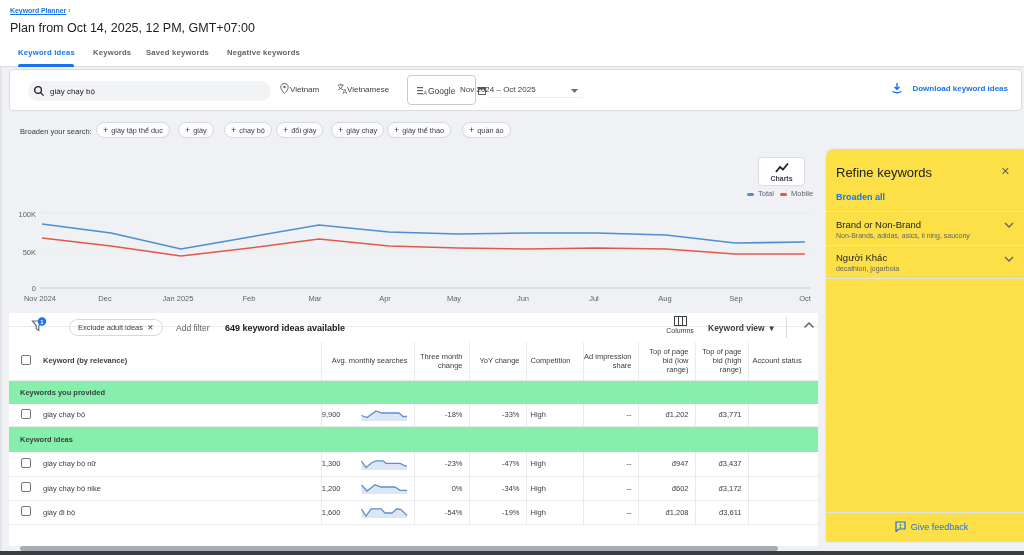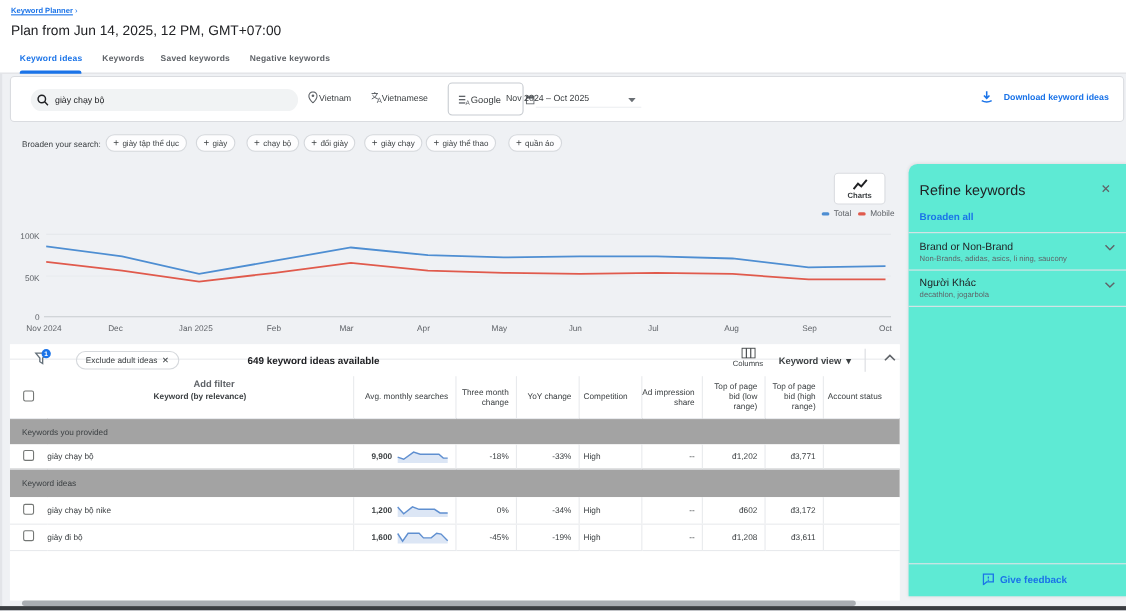--- a/index.html
+++ b/index.html
@@ -39,61 +39,61 @@
 
 #chartsbtn { left:758px; top:157px; width:47px; height:29px; background:#fff; border:1px solid #dadce0; border-radius:4px; text-align:center; }
 #chartsbtn .lbl { font-size:7px; color:#3c4043; font-weight:bold; position:absolute; left:0; right:0; top:17px; }
 #legend { left:747px; top:189px; font-size:7.5px; color:#5f6368; }
 .dash { display:inline-block; width:7px; height:3px; border-radius:2px; vertical-align:middle; margin-right:4px; }
 
 
 #tablecard { left:9px; top:313px; width:809px; height:233px; background:#fff; overflow:hidden; }
 #ttoolbar { position:absolute; left:0; top:0; width:100%; height:14px; border-bottom:1px solid #e8eaed; background:#fff; }
 #filterchip { position:absolute; left:60px; top:6px; height:17px; border:1px solid #d5d8dc; border-radius:9px; font-size:7.5px; color:#3c4043; line-height:15px; padding:0 8px; }
-#addfilter { position:absolute; left:167px; top:10px; font-size:8.5px; color:#5f6368; font-weight:bold;margin-top:21px; }
+#addfilter { position:absolute; left:167px; top:10px; font-size:8.5px; color:#5f6368; font-weight:normal; }
 #kwcount { position:absolute; left:216px; top:10px; font-size:9px; color:#202124; font-weight:bold; }
 #colicon { position:absolute; left:656px; top:3px; width:30px; text-align:center; font-size:7px; color:#3c4043; }
 #kwview { position:absolute; left:699px; top:10px; font-size:8.5px; color:#3c4043; font-weight:bold; }
 #vdiv { position:absolute; left:777px; top:4px; width:1px; height:21px; background:#dadce0; }
 #chev { position:absolute; left:794px; top:8px; color:#5f6368; }
 
 table { border-collapse:collapse; position:absolute; left:0; top:29px; width:809px; table-layout:fixed; }
 td,th { font-weight:normal; padding:0; vertical-align:middle; font-size:7.5px; color:#3c4043; }
 tr.hdr td { height:38px; border-bottom:1px solid #e8eaed; border-left:1px solid #e8eaed; }
-tr.hdr td:first-child, tr.hdr td:nth-child(2) { border-left:none;text-align:center; }
-tr.band td { height:auto; background:#a3a3a3; border:none; font-size:7.5px; color:#3c4043; }
+tr.hdr td:first-child, tr.hdr td:nth-child(2) { border-left:none; }
+tr.band td { height:auto; background:#86efac; border:none; font-size:7.5px; color:#3c4043;font-weight:bold; }
 tr.row td { height:24px; border-bottom:1px solid #e8eaed; border-left:1px solid #e8eaed; background:#fff; }
 tr.first td { height:22px; }
 tr.row td:first-child, tr.row td:nth-child(2) { border-left:none; }
 .cb { display:inline-block; width:10px; height:10px; border:1px solid #747775; border-radius:2px; background:#fff; }
 .r { text-align:right; padding-right:6px; }
 .l { padding-left:4px; }
 .sparkwrap { display:flex; align-items:center; justify-content:flex-end; padding-right:6px; }
-.sparkwrap .num { font-size:7.5px; margin-right:4px;font-weight:bold; }
-
-
-#panel { left:826px; top:149px; width:198px; height:393px; background:#5eead4; border-radius:8px 0 0 0; box-shadow:0 0 3px rgba(0,0,0,.08); }
+.sparkwrap .num { font-size:7.5px; margin-right:20px; }
+
+
+#panel { left:826px; top:149px; width:198px; height:393px; background:#fde047; border-radius:8px 0 0 0; box-shadow:0 0 3px rgba(0,0,0,.08); }
 #panel .hd { position:absolute; left:10px; top:16px; font-size:13px; color:#202124; }
 #panel .x { position:absolute; right:14px; top:16px; color:#5f6368; font-size:11px; }
 #panel .exp { position:absolute; left:10px; top:43px; font-size:9px; color:#1a73e8; font-weight:bold; }
 .pdiv { position:absolute; left:0; width:198px; height:1px; background:#e0e3e7; }
 .sec-t { position:absolute; left:10px; font-size:9.5px; color:#202124; }
 .sec-s { position:absolute; left:10px; font-size:7px; color:#5f6368; }
 .chv { position:absolute; right:10px; color:#5f6368; }
-#feedback { position:absolute; left:0; right:0; top:372px; text-align:center; font-size:9px; color:#1a73e8; font-weight:bold;padding-left:13px; }
+#feedback { position:absolute; left:0; right:0; top:372px; text-align:center; font-size:9px; color:#1a73e8; font-weight:normal;padding-left:13px; }
 
 
 #sbthumb { left:20px; top:546px; width:758px; height:5px; background:#a9adb2; border-radius:3px; }
 #sbdark { left:0px; top:551px; width:1024px; height:4px; background:#3a3d41; }
 </style>
 </head>
 <body>
 <div class="abs" id="topwhite"></div>
 <div class="abs" id="crumb"><a href="#">Keyword Planner</a> ›</div>
-<div class="abs" id="title">Plan from Jun 14, 2025, 12 PM, GMT+07:00</div>
+<div class="abs" id="title">Plan from Oct 14, 2025, 12 PM, GMT+07:00</div>
 <div class="abs tab" id="tab1">Keyword ideas</div>
 <div class="abs tab" id="tab2">Keywords</div>
 <div class="abs tab" id="tab3">Saved keywords</div>
 <div class="abs tab" id="tab4">Negative keywords</div>
 <div class="abs" id="tabline"></div>
 
 <div class="abs" id="toolbar">
   <div class="abs" id="searchpill">
     <svg width="12" height="12" viewBox="0 0 12 12">
         <circle cx="5" cy="5" r="3.4" fill="none" stroke="#202124" stroke-width="1.3"></circle>
@@ -251,20 +251,40 @@
       <td class="r">--</td>
       <td class="r">đ1,202</td>
       <td class="r">đ3,771</td>
       <td></td>
     </tr>
     <tr class="band" style="height:26px">
           <td colspan="10" style="padding-left:11px">Keyword ideas</td>
         </tr>
     <tr class="row">
       <td style="text-align:center"><span class="cb"></span></td>
+      <td>giày chạy bộ nữ</td>
+      <td>
+            <div class="sparkwrap">
+              <span class="num">1,300</span>
+              <svg width="47" height="14" viewBox="0 0 47 14">
+                <path d="M0.5,4 L5,10.5 L11,5.5 L15,3.8 L22,3.8 L25,6.3 L39,6.3 L44,8.8 L46,8.8 L46,13 L0.5,13 Z" fill="rgba(95,143,208,0.22)" stroke="none"></path>
+                <path d="M0.5,4 L5,10.5 L11,5.5 L15,3.8 L22,3.8 L25,6.3 L39,6.3 L44,8.8 L46,8.8" fill="none" stroke="#5f8fd0" stroke-width="1.3"></path>
+              </svg>
+            </div>
+          </td>
+      <td class="r">-23%</td>
+      <td class="r">-47%</td>
+      <td class="l">High</td>
+      <td class="r">--</td>
+      <td class="r">đ947</td>
+      <td class="r">đ3,437</td>
+      <td></td>
+    </tr>
+    <tr class="row">
+      <td style="text-align:center"><span class="cb"></span></td>
       <td>giày chạy bộ nike</td>
       <td>
             <div class="sparkwrap">
               <span class="num">1,200</span>
               <svg width="47" height="14" viewBox="0 0 47 14">
                 <path d="M0.5,4 L6,10 L14,3.8 L20,6 L34,6 L39,9.3 L46,9.3 L46,13 L0.5,13 Z" fill="rgba(95,143,208,0.22)" stroke="none"></path>
                 <path d="M0.5,4 L6,10 L14,3.8 L20,6 L34,6 L39,9.3 L46,9.3" fill="none" stroke="#5f8fd0" stroke-width="1.3"></path>
               </svg>
             </div>
           </td>
@@ -281,21 +301,21 @@
       <td>giày đi bộ</td>
       <td>
             <div class="sparkwrap">
               <span class="num">1,600</span>
               <svg width="47" height="14" viewBox="0 0 47 14">
                 <path d="M0.5,4 L5,11 L10,3.8 L20,3.8 L24,8 L31,8 L36,3.8 L40,4.5 L46,10.5 L46,13 L0.5,13 Z" fill="rgba(95,143,208,0.22)" stroke="none"></path>
                 <path d="M0.5,4 L5,11 L10,3.8 L20,3.8 L24,8 L31,8 L36,3.8 L40,4.5 L46,10.5" fill="none" stroke="#5f8fd0" stroke-width="1.3"></path>
               </svg>
             </div>
           </td>
-      <td class="r">-45%</td>
+      <td class="r">-54%</td>
       <td class="r">-19%</td>
       <td class="l">High</td>
       <td class="r">--</td>
       <td class="r">đ1,208</td>
       <td class="r">đ3,611</td>
       <td></td>
     </tr>
   </tbody>
     </table>
 </div>

